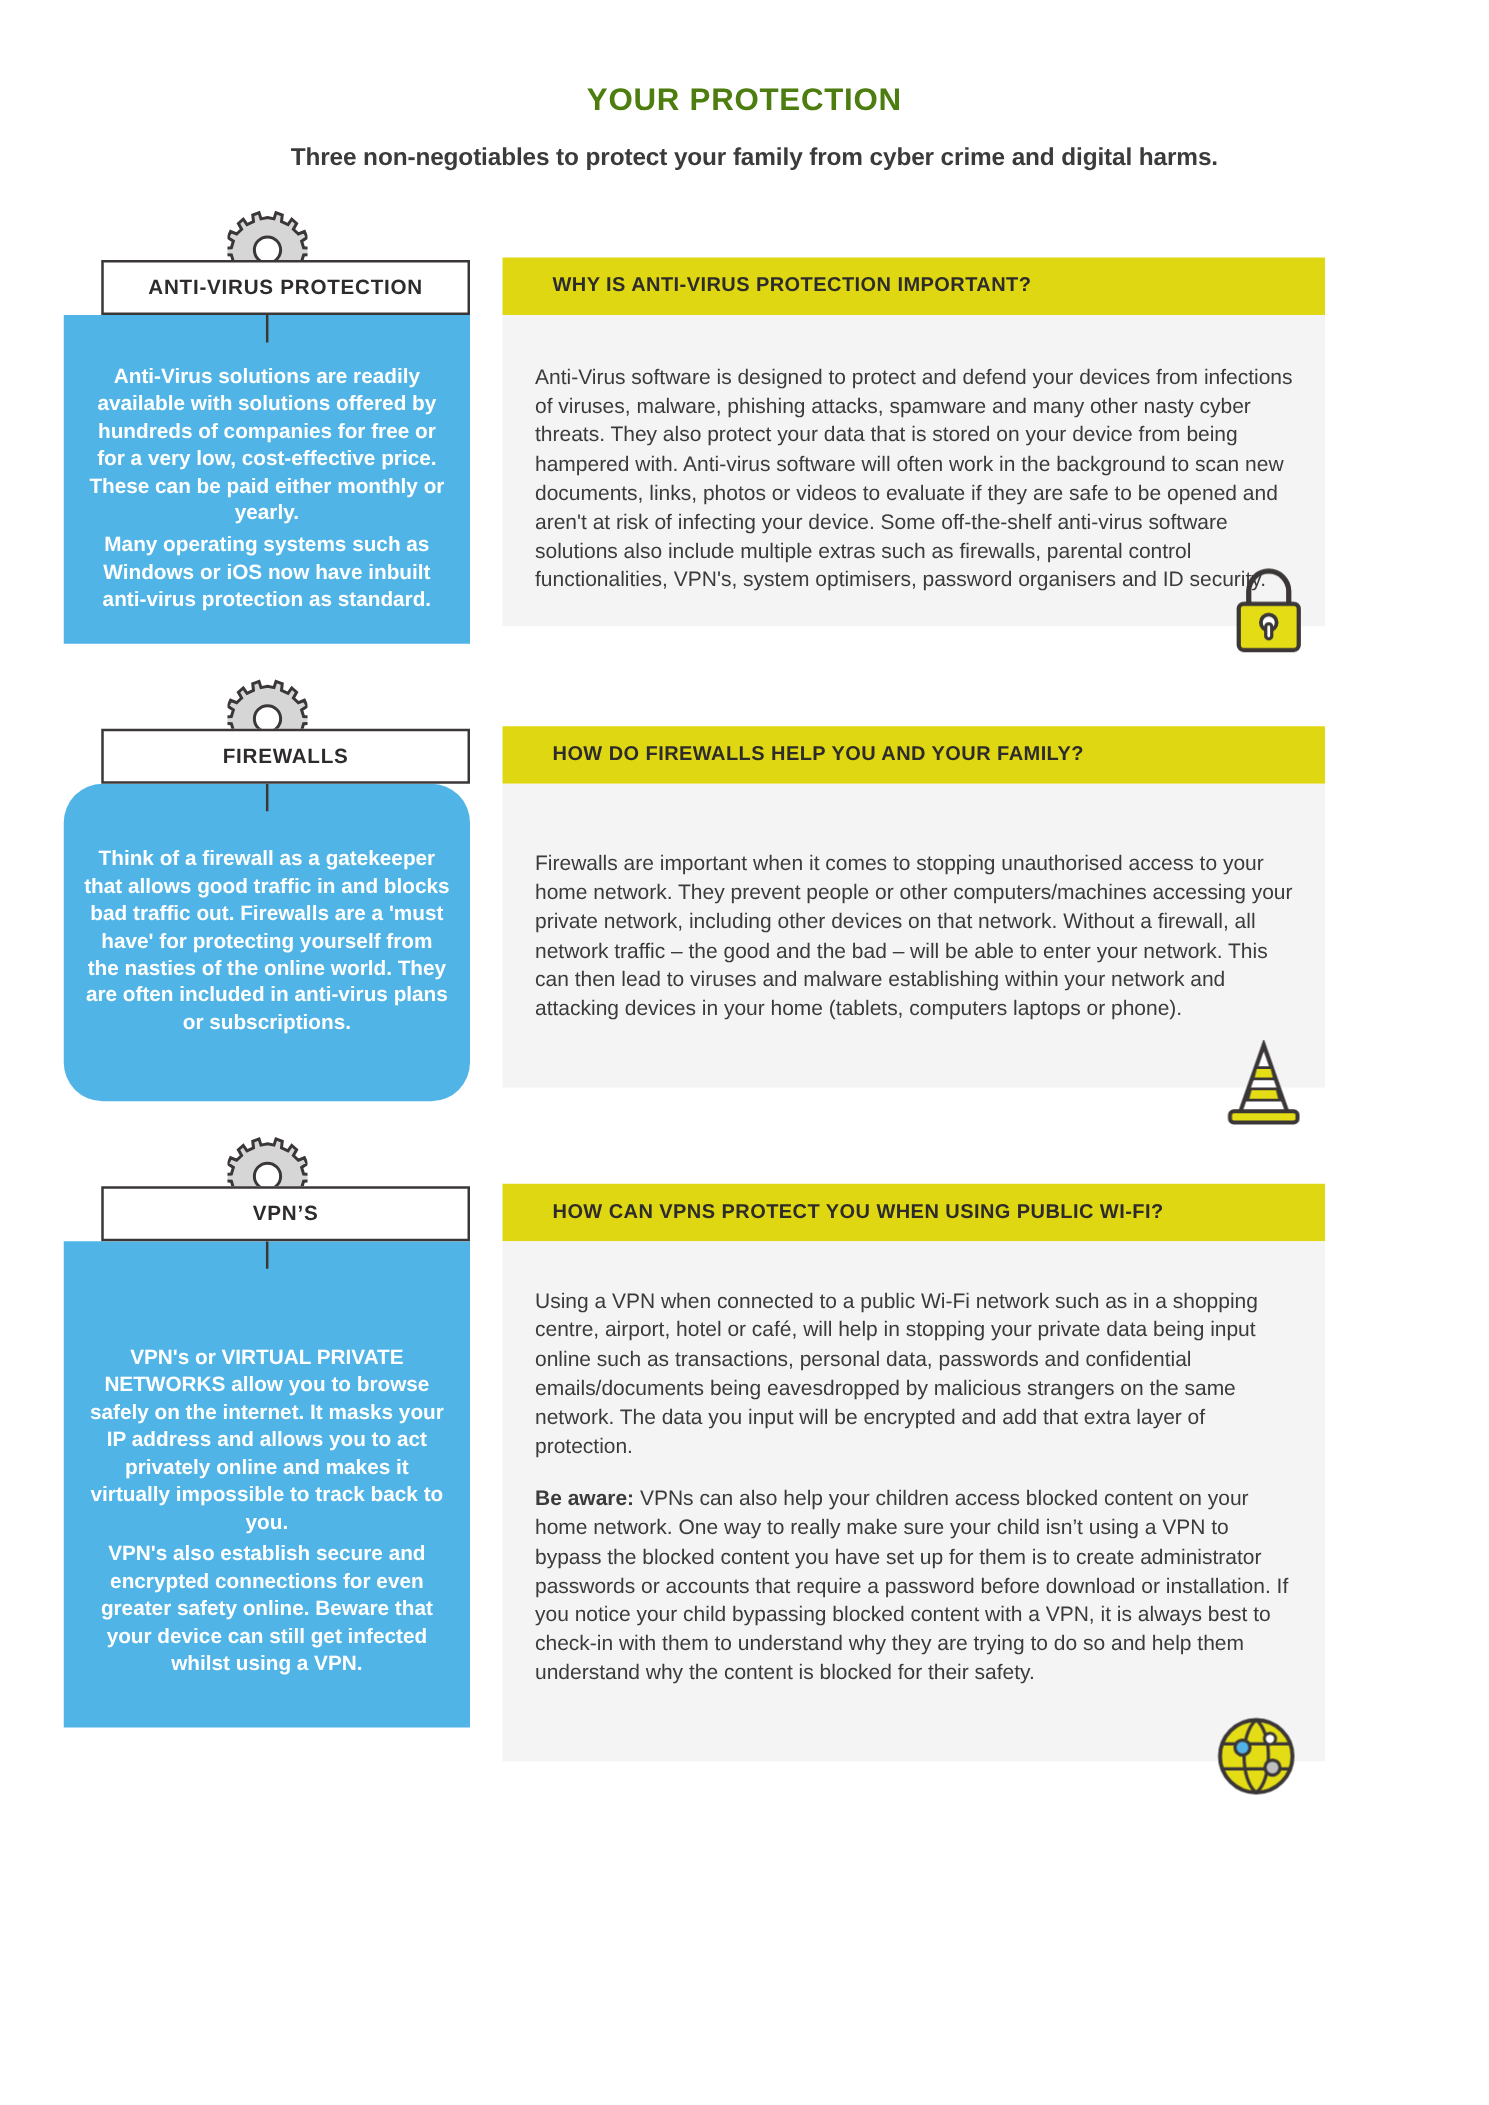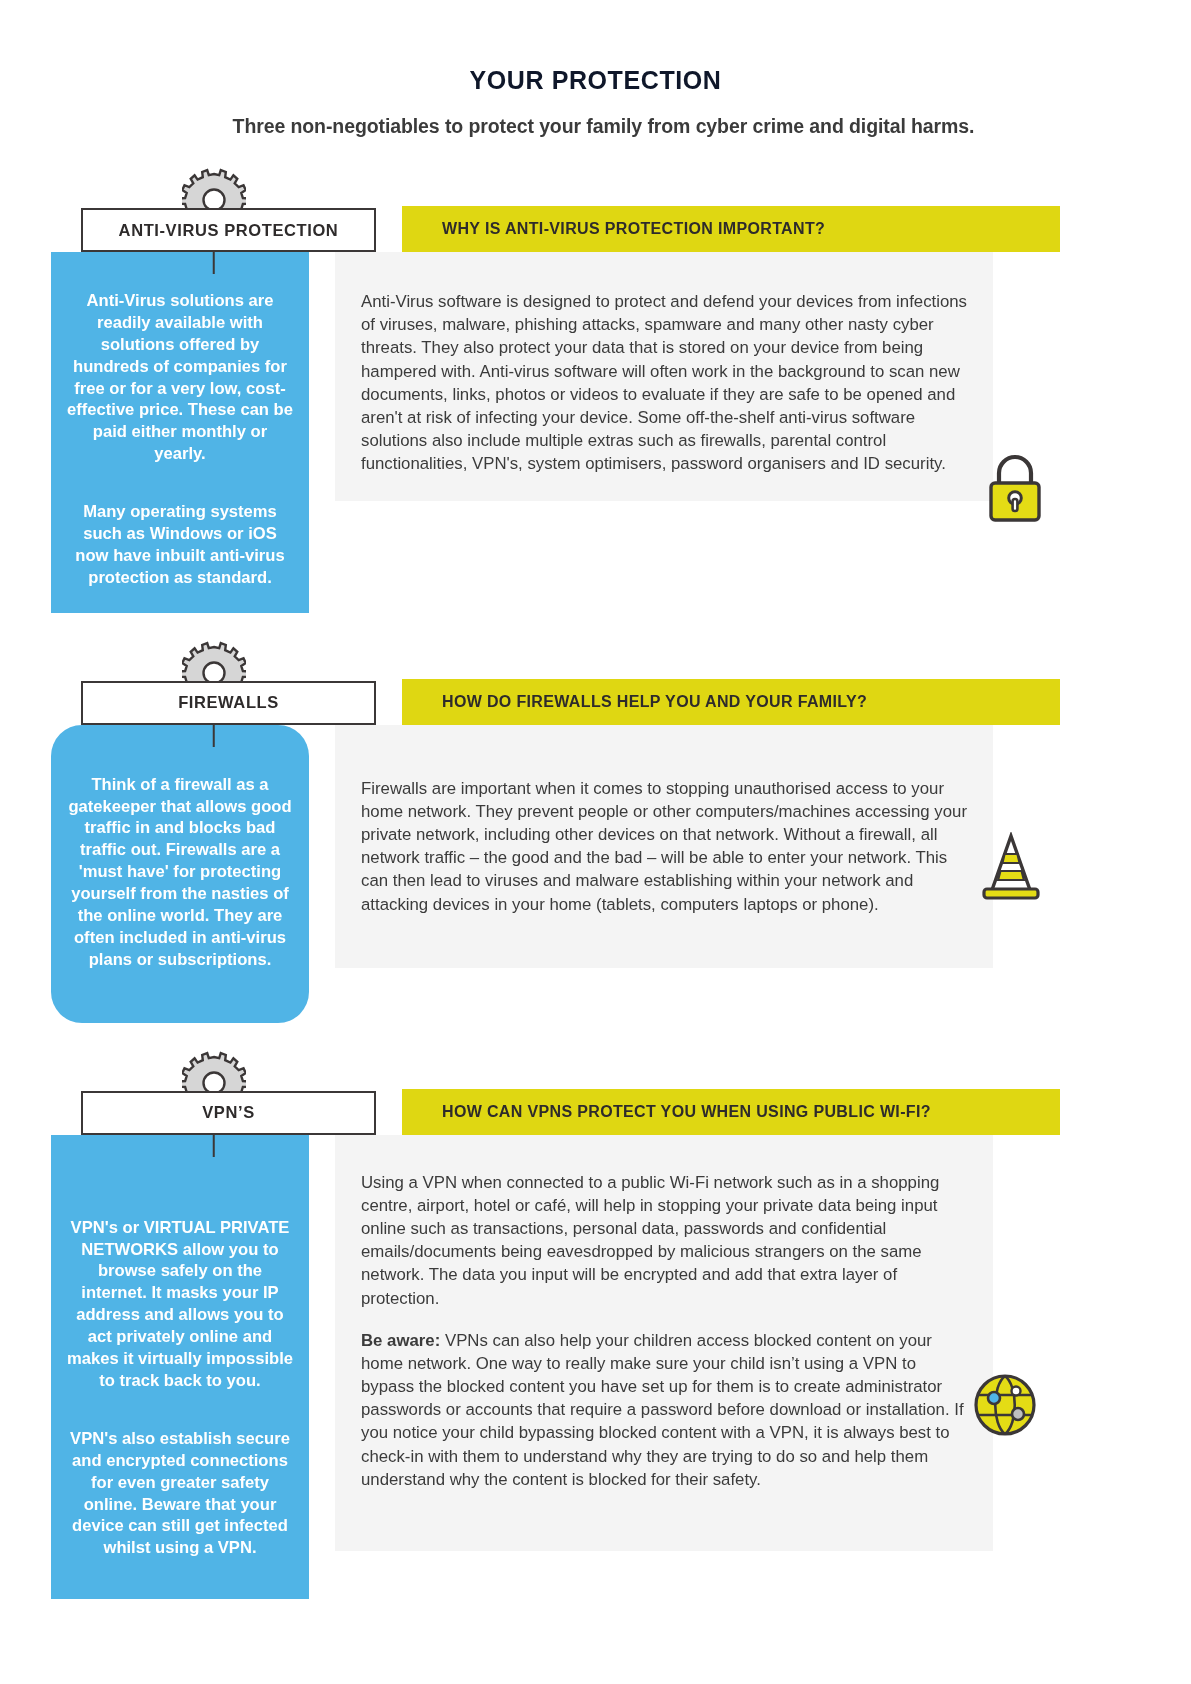--- a/index.html
+++ b/index.html
@@ -9,21 +9,21 @@
     height: 1684px;
     background: #ffffff;
     font-family: "Liberation Sans", sans-serif;
     position: relative;
     overflow: hidden;
   }
 
   
   .page-header { padding-top: 66px; text-align: center; }
   .page-title {
-    color: #0f172a;
+    color: #4d7c0f;
     font-size: 25px;
     font-weight: bold;
     letter-spacing: 0.6px;
     margin: 0;
   }
   .page-subtitle {
     color: #3b3b3b;
     font-size: 19.5px;
     font-weight: bold;
     letter-spacing: -0.1px;
@@ -107,32 +107,32 @@
     font-size: 16px;
     font-weight: bold;
     color: #2e2b2b;
     letter-spacing: 0.35px;
   }
 
   
   .row-body { display: flex; align-items: flex-start; }
 
   .blue-box {
-    width: 258px;
+    width: 325px;
     margin-left: 51px;
     background: #50b4e6;
     color: #ffffff;
     text-align: center;
     padding: 38px 16px 24px 16px;
     font-size: 16.6px;
     font-weight: bold;
     line-height: 1.32;
   }
   .blue-box p { margin: 0; }
-  .blue-box p + p { margin-top: 36px; }
+  .blue-box p + p { margin-top: 4px; }
 
   .grey-box {
     width: 658px;
     margin-left: 26px;
     background: #f4f4f4;
     color: #3b3b3b;
     padding: 38px 24px 26px 26px;
     font-size: 16.8px;
     line-height: 1.38;
     position: relative;

